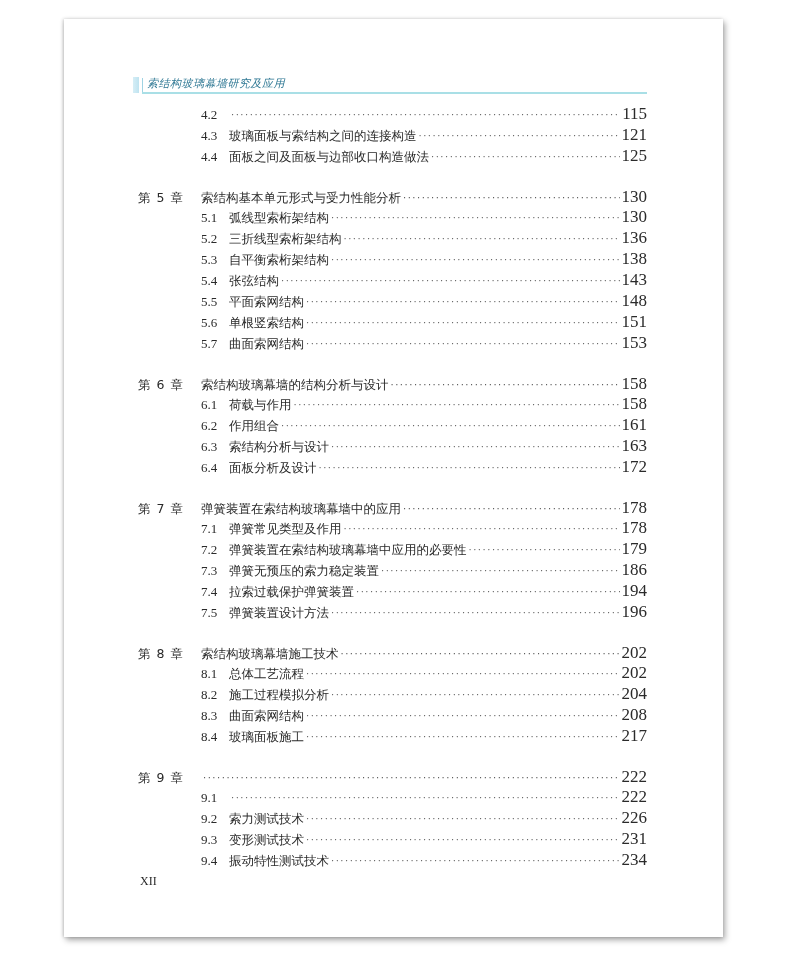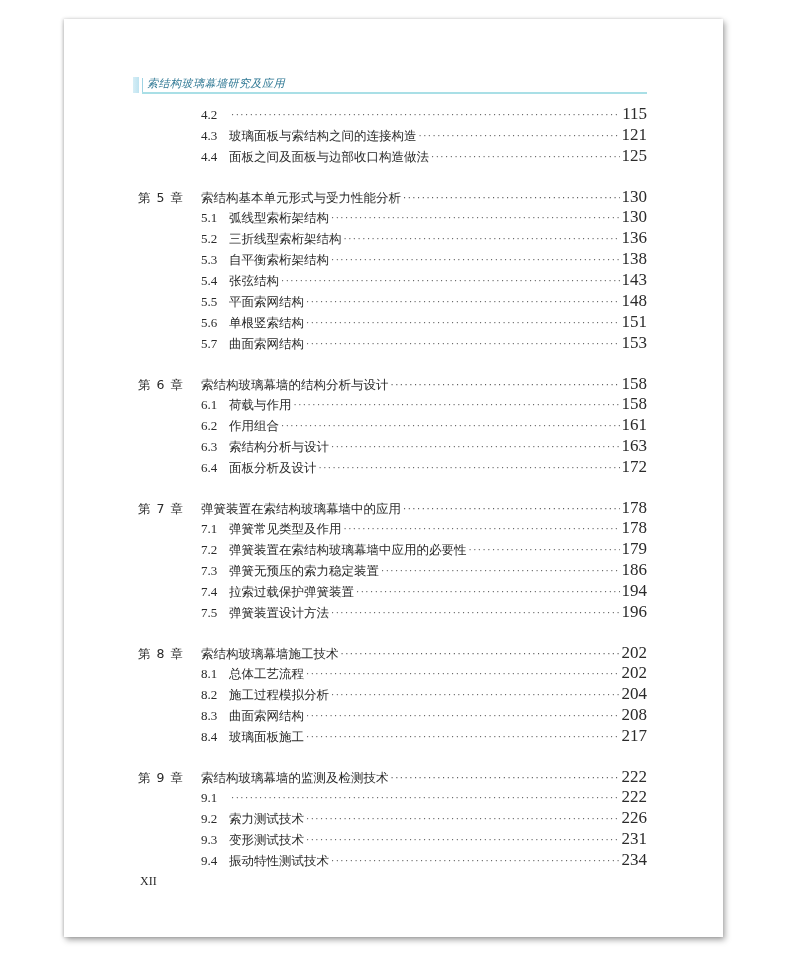--- a/index.html
+++ b/index.html
@@ -224,21 +224,20 @@
 </div>
 <div class="toc-row section" style="top:727px">
   <span class="num">8.4</span>
   <span class="title">玻璃面板施工</span>
   <span class="dots"></span>
   <span class="page-no">217</span>
 </div>
 
 <div class="toc-row chapter" style="top:757px">
   <span class="num">第 9 章</span>
-  <span class="title">索结构玻璃幕墙的监测及检测技术</span>
   <span class="dots"></span>
   <span class="page-no">222</span>
 </div>
 <div class="toc-row section" style="top:788px">
   <span class="num">9.1</span>
   <span class="dots"></span>
   <span class="page-no">222</span>
 </div>
 <div class="toc-row section" style="top:809px">
   <span class="num">9.2</span>

